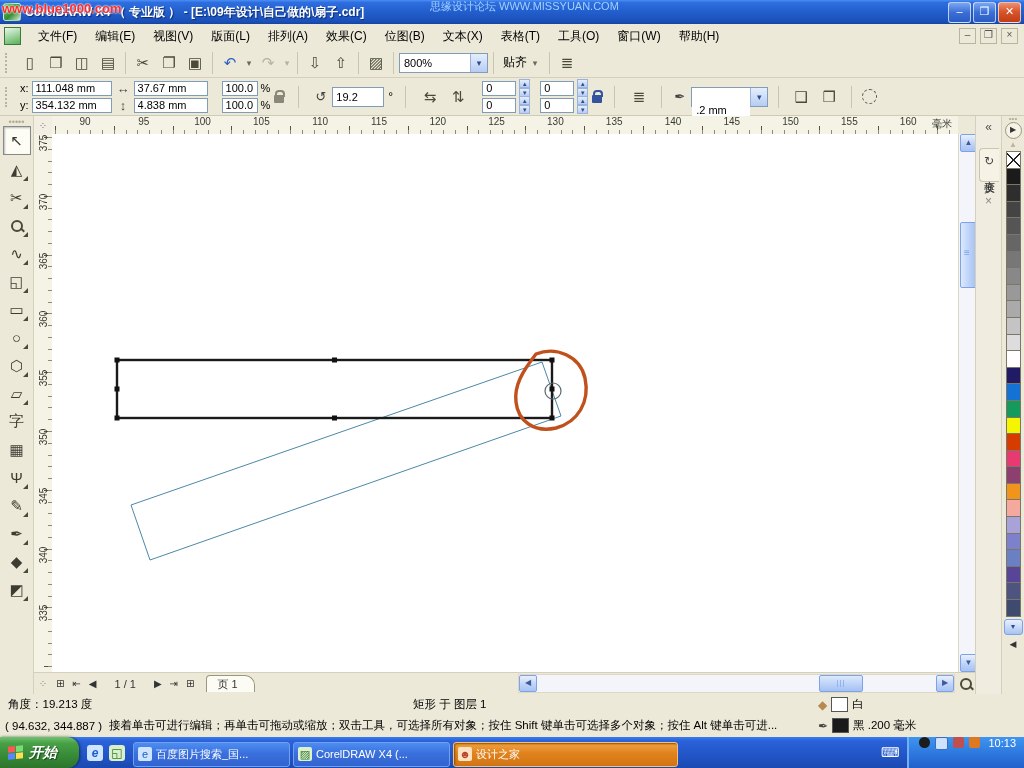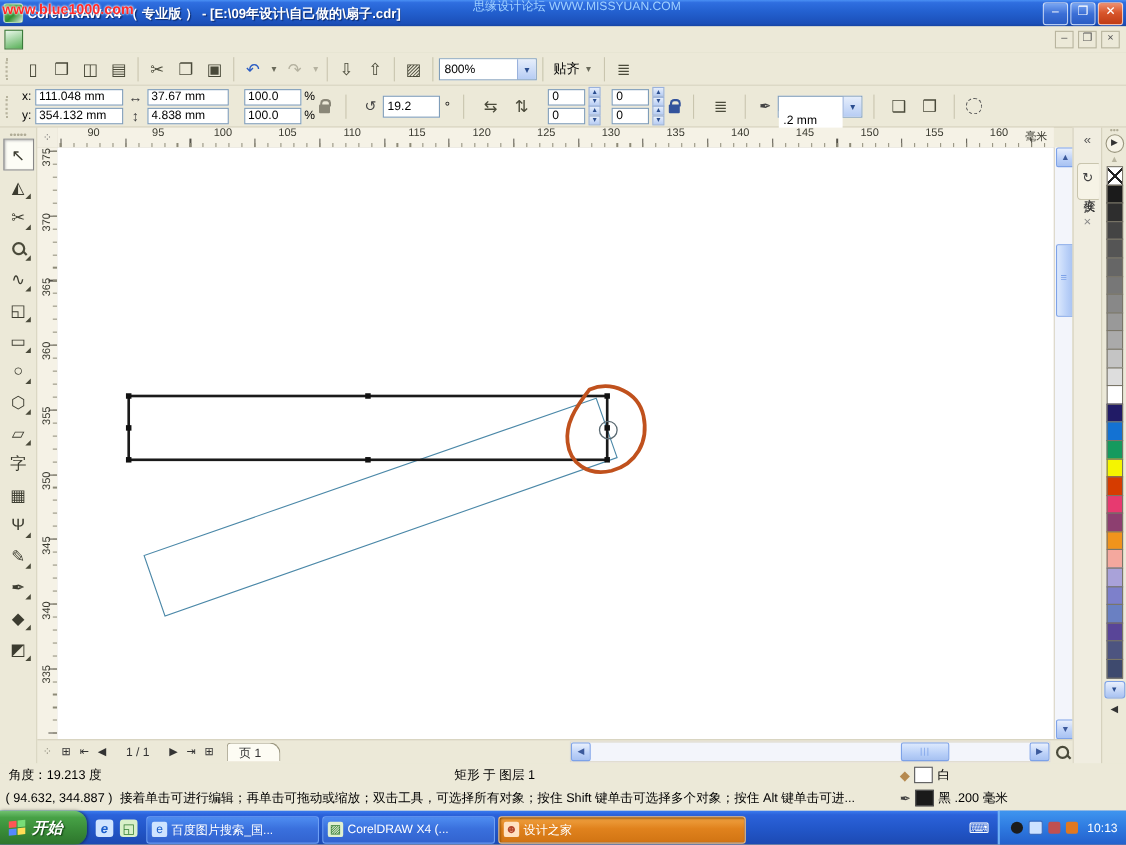--- a/index.html
+++ b/index.html
@@ -46,21 +46,21 @@
   .combo .drop{width:16px;height:18px;background:linear-gradient(180deg,#e6eefb,#b6ccf4);
      border-left:1px solid #9ab2dd;color:#2a4d8f;font-size:9px;line-height:18px;text-align:center;}
   .snap{display:flex;align-items:center;gap:3px;padding:0 4px;}
   
   .propbar{position:absolute;left:0;top:78px;width:1024px;height:38px;background:#ece9d8;
     border-bottom:1px solid #cfcbb5;display:flex;align-items:center;gap:4px;padding-left:2px;box-sizing:border-box;}
   .stack{display:flex;flex-direction:column;gap:2px;}
   .frow{display:flex;align-items:center;gap:3px;height:15px;font-size:11px;}
   .fld{border:1px solid #7f9db9;background:#fff;height:15px;box-sizing:border-box;
        font-size:11px;padding:0 3px;font-family:"Liberation Sans","DejaVu Sans",sans-serif;outline:0;}
-  .w72{width:80px}.w78{width:74px}.w40{width:52px}.w52{width:52px}.w34{width:34px}
+  .w72{width:80px}.w78{width:74px}.w40{width:36px}.w52{width:52px}.w34{width:34px}
   .picon{font-size:13px;color:#444;width:15px;text-align:center;}
   .lock{position:relative;width:10px;height:8px;background:#8a8778;border-radius:1px;margin-top:5px;}
   .lock::before{content:"";position:absolute;left:1px;top:-5px;width:6px;height:5px;
      border:2px solid #8a8778;border-bottom:0;border-radius:4px 4px 0 0;}
   .lock.closed{background:#33539c;}
   .lock.closed::before{border-color:#33539c;}
   .spin{display:flex;flex-direction:column;width:11px;}
   .spin span{font-size:7px;line-height:7px;color:#2a4d8f;text-align:center;
      background:linear-gradient(180deg,#e6eefb,#b6ccf4);border:1px solid #9ab2dd;}
   .dashed-circle{width:13px;height:13px;border:1.6px dashed #555;border-radius:50%;}
@@ -161,21 +161,21 @@
   .ql{display:flex;align-items:center;gap:6px;padding:0 8px;}
   .ql .qicon{width:16px;height:16px;border-radius:3px;text-align:center;font-size:12px;line-height:16px;}
   .tasks{display:flex;align-items:center;gap:3px;height:31px;padding-top:3px;box-sizing:border-box;}
   .task{width:157px;height:25px;border:1px solid #6ea0f5;border-radius:3px;display:flex;align-items:center;gap:4px;
     padding:0 4px;box-sizing:border-box;background:linear-gradient(180deg,#4e8df1,#3a70dd 45%,#3263cf);
     font-size:11px;white-space:nowrap;overflow:hidden;}
   .task.active{width:225px;background:linear-gradient(180deg,#f2a443,#e0821d 45%,#d17413);border-color:#f7c077;
     box-shadow:inset 1px 1px 2px #8a4d00;}
   .ticon16{width:14px;height:14px;border-radius:2px;flex:0 0 auto;font-size:11px;line-height:14px;text-align:center;}
   .lang{margin-left:auto;font-size:13px;padding:0 8px;}
-  .tray{height:31px;display:flex;align-items:center;gap:5px;padding:0 8px 0 10px;
+  .tray{height:31px;display:flex;gap:5px;padding:0 8px 0 10px;
     background:linear-gradient(180deg,#3f95ef 0%,#2e7ae0 50%,#2360cc 100%);border-left:2px solid #6fb1f5;}
   .tray .ti{width:11px;height:11px;border-radius:2px;}
   .clock{font-size:11px;margin-left:3px;}
   .tb-wm{position:absolute;left:2px;top:0px;color:#8ff0ff;font-weight:bold;font-size:17px;z-index:6;
     text-shadow:1px 1px 1px #035, -1px -1px 1px #0358;}
 </style>
 </head>
 <body>
 
 <div class="app">
@@ -187,20 +187,34 @@
       <div class="win-btn">–</div>
       <div class="win-btn">❐</div>
       <div class="win-btn close">✕</div>
     </div>
   </div>
   <div class="wm-red">www.blue1000.com</div>
   <div class="wm-blue">思缘设计论坛 WWW.MISSYUAN.COM</div>
 
   <div class="menubar">
     <div class="doc-icon"></div>
+    <span id="menu-items" style="display:flex;">
+        <span class="menu-item">文件(F)</span>
+        <span class="menu-item">编辑(E)</span>
+        <span class="menu-item">视图(V)</span>
+        <span class="menu-item">版面(L)</span>
+        <span class="menu-item">排列(A)</span>
+        <span class="menu-item">效果(C)</span>
+        <span class="menu-item">位图(B)</span>
+        <span class="menu-item">文本(X)</span>
+        <span class="menu-item">表格(T)</span>
+        <span class="menu-item">工具(O)</span>
+        <span class="menu-item">窗口(W)</span>
+        <span class="menu-item">帮助(H)</span>
+      </span>
     <div class="mdi-buttons">
       <div class="mdi-btn">–</div>
       <div class="mdi-btn">❐</div>
       <div class="mdi-btn">×</div>
     </div>
   </div>
 
   <div class="toolbar">
     <div class="grip"></div>
     <div class="tb-btn">▯</div>

